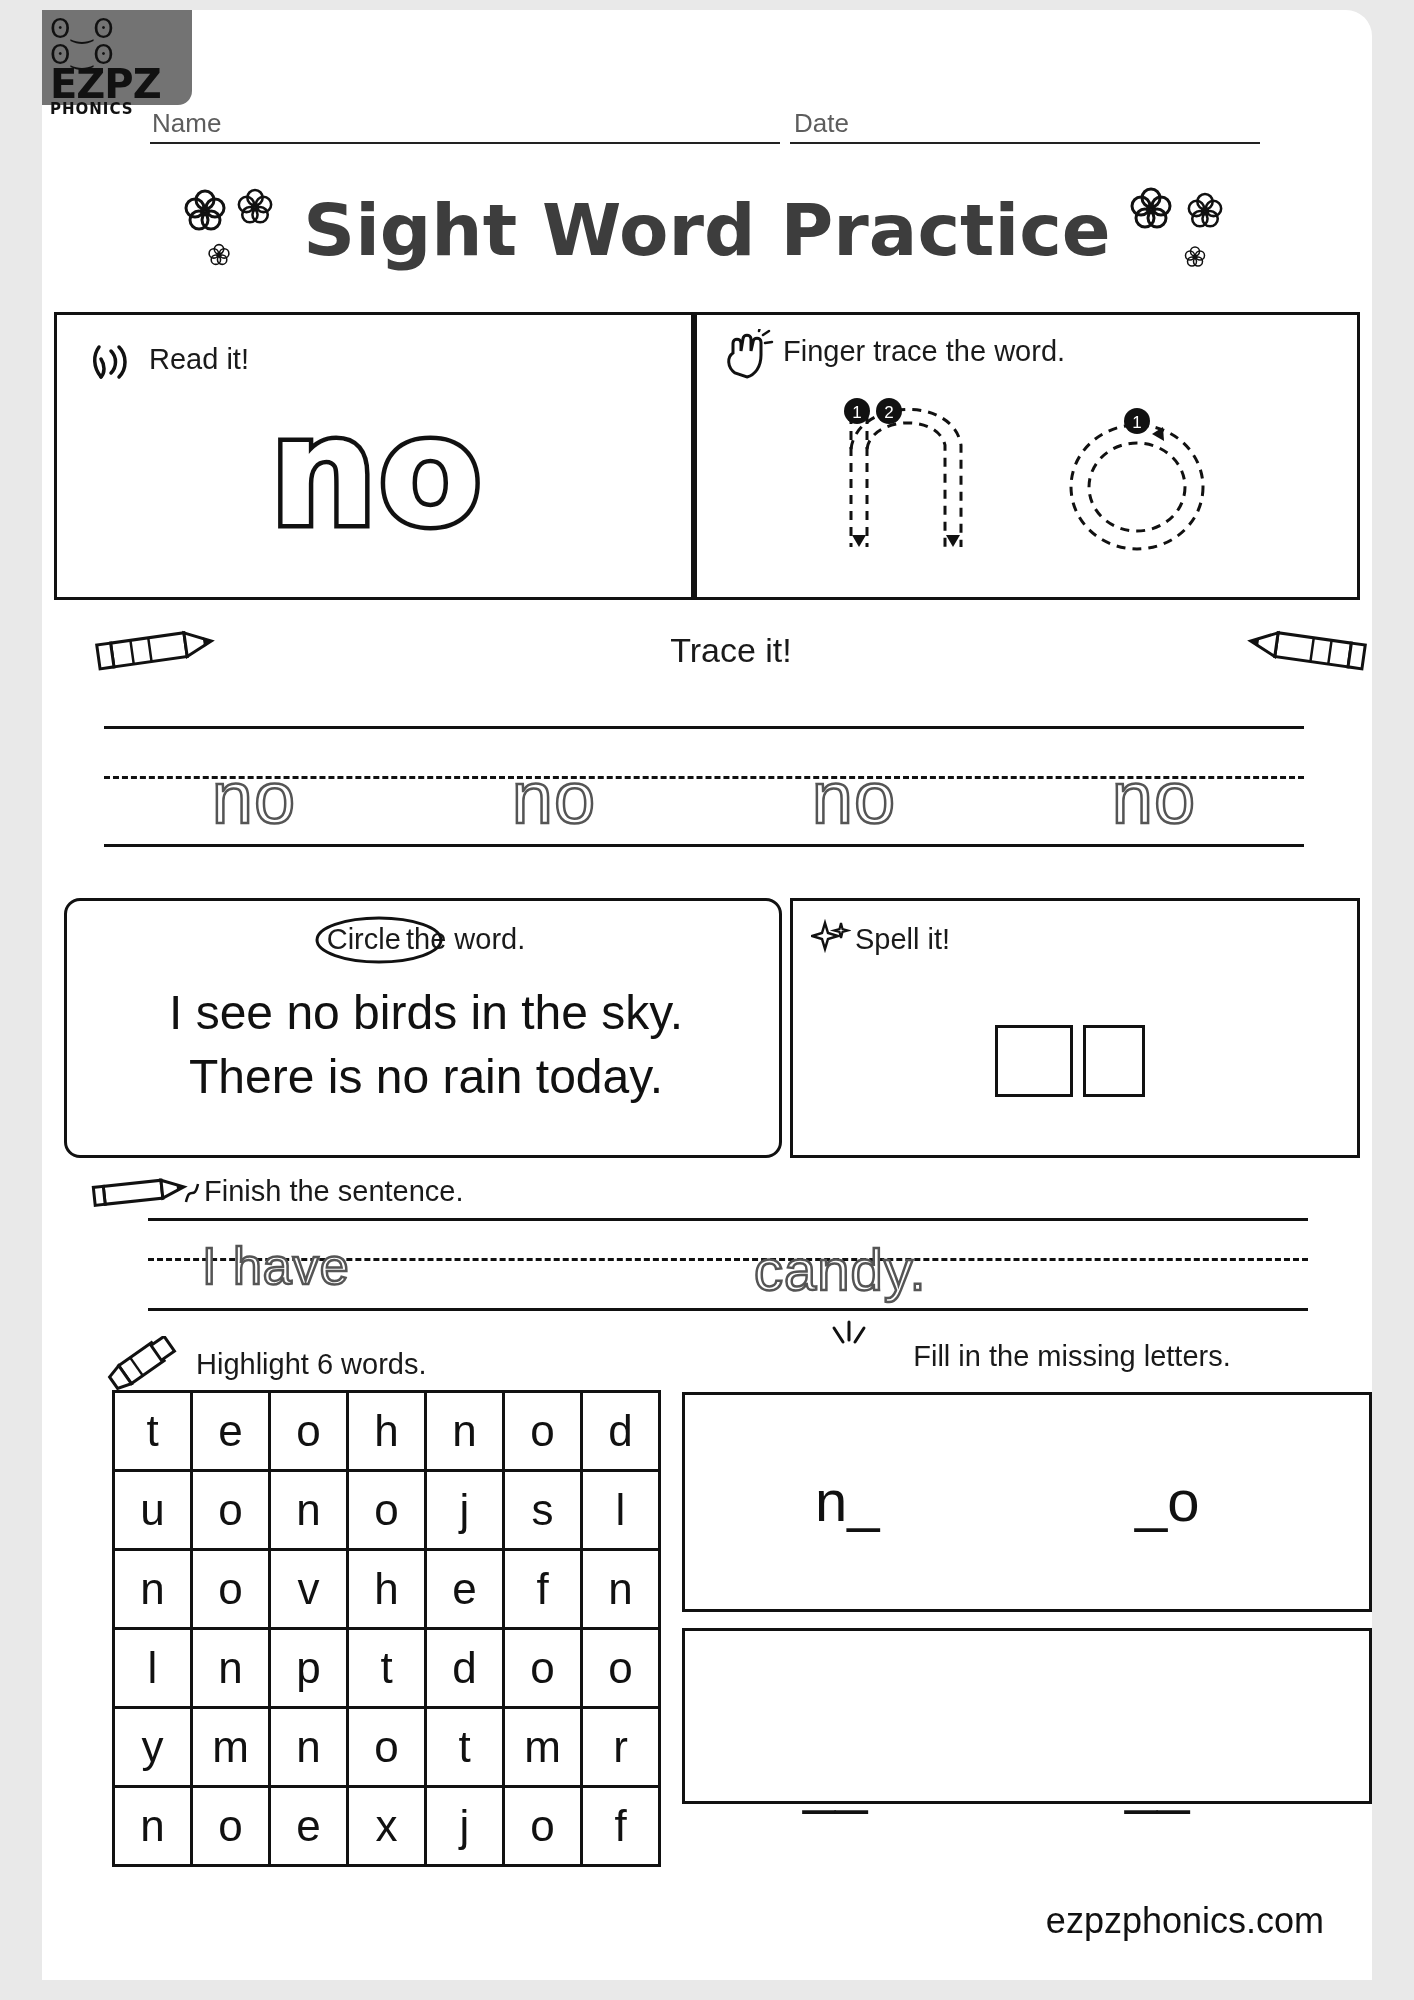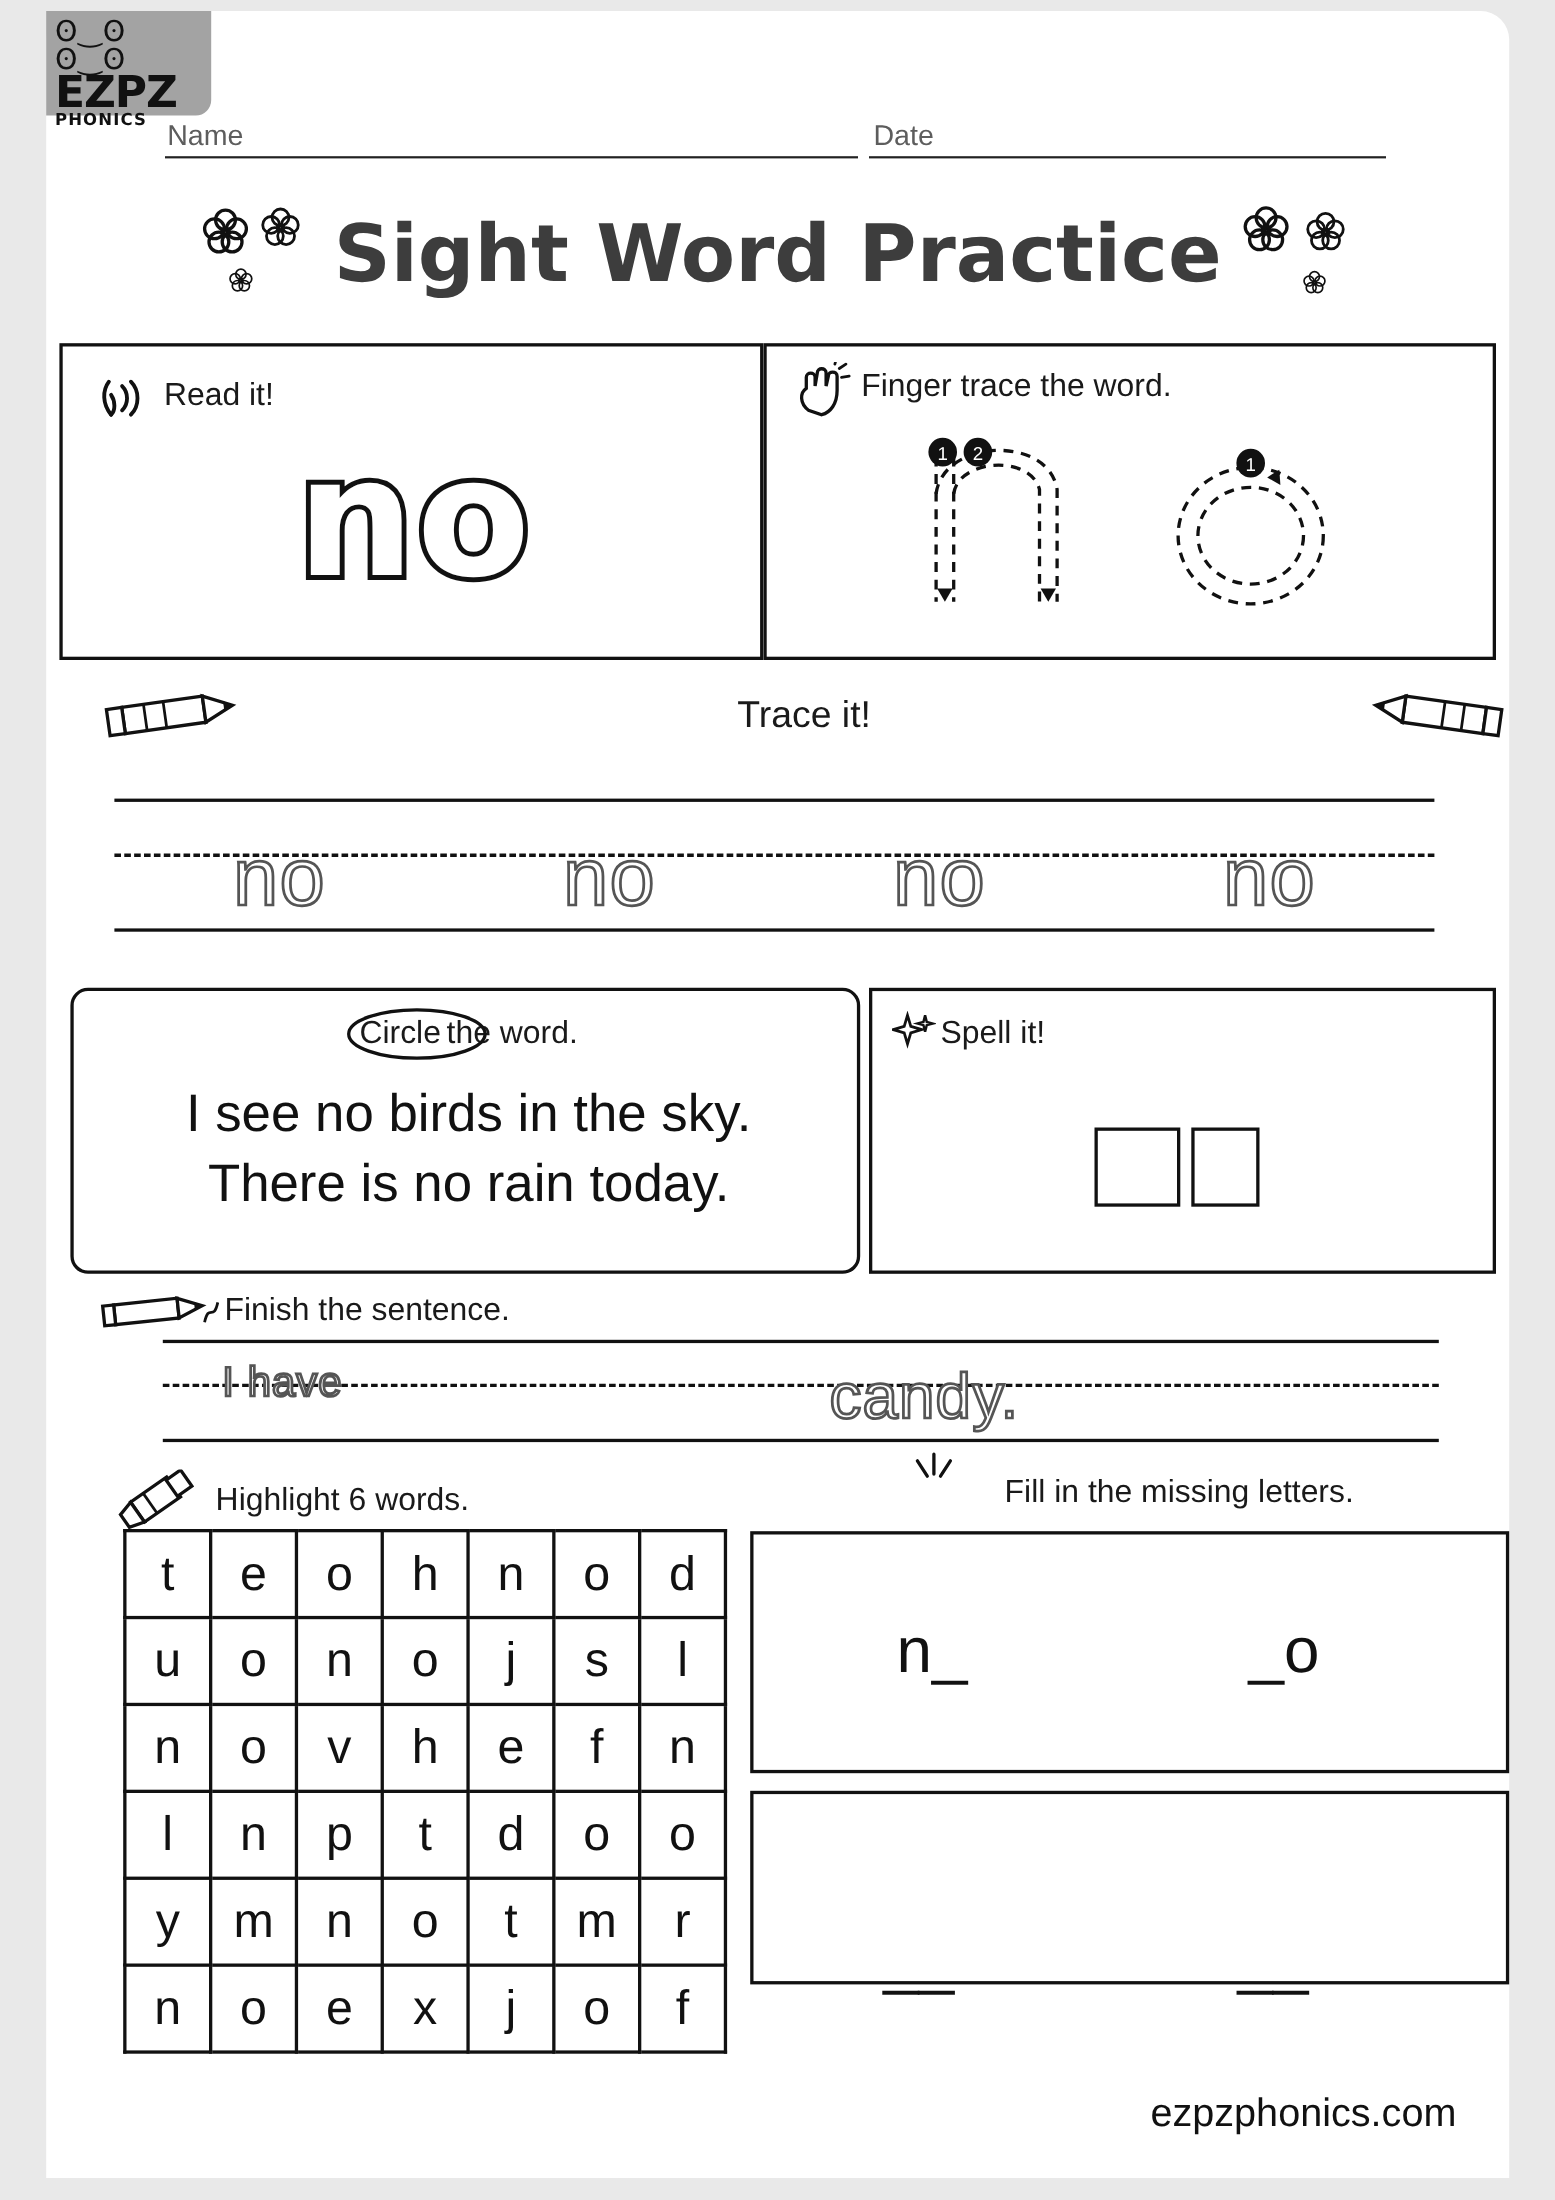--- a/index.html
+++ b/index.html
@@ -18,21 +18,21 @@
     position: absolute;
     left: 42px; top: 10px;
     width: 1330px; height: 1970px;
     background: #ffffff;
     border-radius: 26px 26px 0 0;
   }
   
   .logo {
     position: absolute; left: 0px; top: 0px;
     width: 150px; height: 95px;
-    background: #a3a3a3;
+    background: #737373;
     border-radius: 0 0 14px 0;
     padding: 6px 8px;
   }
   .logo .faces { font-size: 26px; line-height: 26px; letter-spacing: 1px; color:#111; }
   .logo .ez { font-family: "DejaVu Sans", sans-serif; font-weight: 900; font-size: 40px; line-height: 33px; color:#111; letter-spacing: -1px;}
   .logo .ph { font-family: "DejaVu Sans", sans-serif; font-weight: 700; font-size: 15px; line-height: 16px; color:#111; letter-spacing: 1px;}
 
   
   .namerow { position: absolute; left: 0; top: 92px; width: 1330px; height: 46px; }
   .fieldlabel {
@@ -302,21 +302,21 @@
         </g>
         <path d="M96 34 C100 16, 104 34, 108 16" fill="none" stroke="#111" stroke-width="2.5"></path>
       </svg>
       <div class="boxlabel" style="margin-left:-6px;">Finish the sentence.</div>
     </div>
 
     <div>
       <div class="solidline" style="left:106px; top:1208px; width:1160px;"></div>
       <div class="dashline" style="left:106px; top:1248px; width:1160px;"></div>
       <div class="solidline" style="left:106px; top:1298px; width:1160px;"></div>
-      <div class="traceword" style="position:absolute; left:160px; top:1226px; font-size:38px;">I have</div>
+      <div class="traceword" style="position:absolute; left:160px; top:1226px; font-size:52px;">I have</div>
       <div class="traceword" style="position:absolute; left:712px; top:1226px; font-size:58px;">candy.</div>
     </div>
 
     <div style="position:absolute; left:60px; top:1326px; width:560px; height:56px; display:flex; align-items:center; gap:14px;">
       <svg width="80" height="56" viewBox="0 0 80 56">
         <g transform="rotate(-35 40 28)">
           <rect x="20" y="16" width="40" height="22" fill="#fff" stroke="#111" stroke-width="3"></rect>
           <rect x="58" y="18" width="16" height="18" fill="#fff" stroke="#111" stroke-width="3"></rect>
           <path d="M20 16 L6 20 L6 34 L20 38 Z" fill="#fff" stroke="#111" stroke-width="3"></path>
           <path d="M34 16 L34 38" stroke="#111" stroke-width="2.5"></path>

